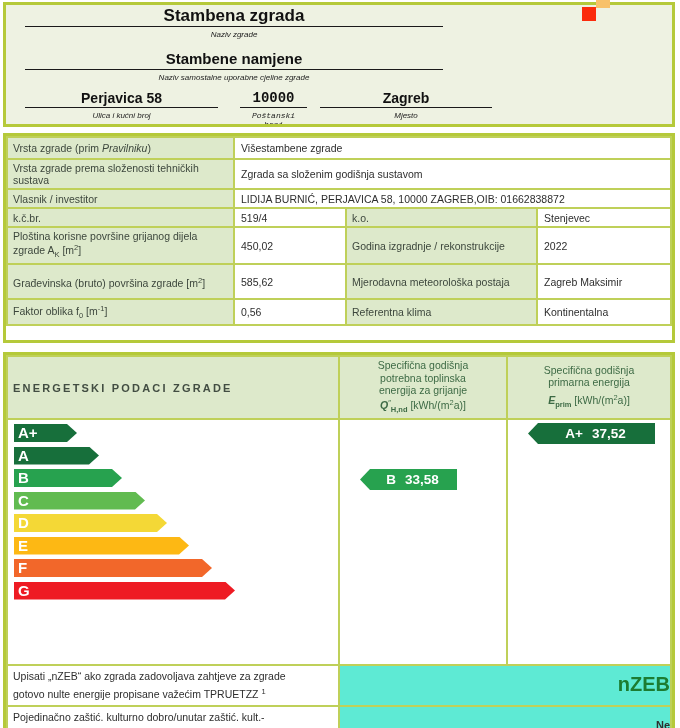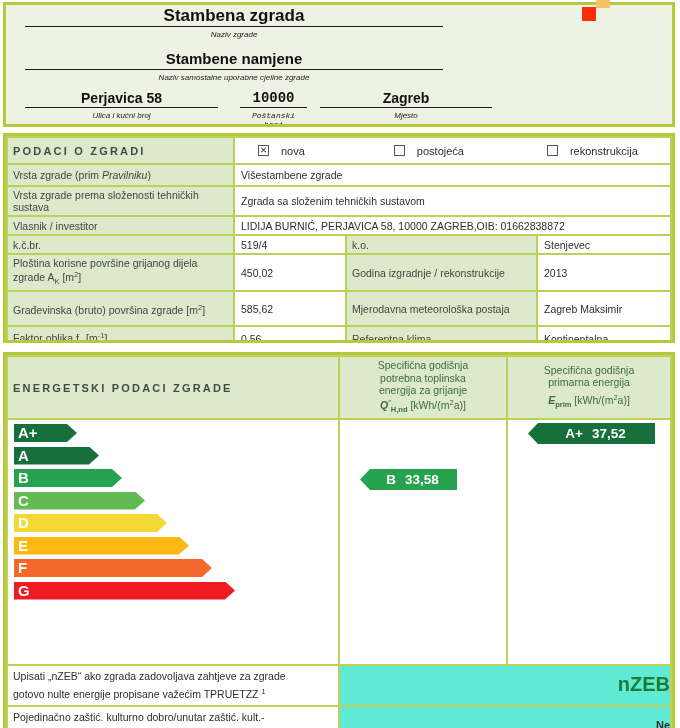--- a/index.html
+++ b/index.html
@@ -173,62 +173,43 @@
 
 <div class="panel" id="sec2">
   <table>
     <colgroup>
         <col style="width:227px">
         <col style="width:112px">
         <col style="width:191px">
         <col style="width:134px">
       </colgroup>
     <tbody>
-        <tr style="height:27px">
-      <td class="hdr">PODACI O ZGRADI</td>
-      <td class="val" colspan="3">
-        <div class="cbrow">
-          <span class="cbg" style="margin-left:17px">
-            <span class="cb">✕</span>
-            <span class="cbl">nova</span>
-          </span>
-          <span class="cbg" style="margin-left:89px">
-            <span class="cb"></span>
-            <span class="cbl">postojeća</span>
-          </span>
-          <span class="cbg" style="margin-left:83px">
-            <span class="cb"></span>
-            <span class="cbl">rekonstrukcija</span>
-          </span>
-        </div>
-      </td>
-    </tr>
     <tr style="height:22px">
       <td class="lab"><span>Vrsta zgrade (prim </span><i>Pravilniku</i><span>)</span></td>
       <td class="val" colspan="3">Višestambene zgrade</td>
     </tr>
     <tr style="height:24px">
       <td class="lab">Vrsta zgrade prema složenosti tehničkih sustava</td>
-      <td class="val" colspan="3">Zgrada sa složenim tehničkih sustavom</td>
+      <td class="val" colspan="3">Zgrada sa složenim godišnja sustavom</td>
     </tr>
     <tr style="height:19px">
       <td class="lab">Vlasnik / investitor</td>
       <td class="val" colspan="3">LIDIJA BURNIĆ, PERJAVICA 58, 10000 ZAGREB,OIB: 01662838872</td>
     </tr>
     <tr style="height:19px">
       <td class="lab">k.č.br.</td>
       <td class="val">519/4</td>
       <td class="lab">k.o.</td>
       <td class="val">Stenjevec</td>
     </tr>
     <tr style="height:32px">
       <td class="lab"><span>Ploština korisne površine grijanog dijela zgrade A</span><sub>K</sub><span> [m</span><sup>2</sup><span>]</span></td>
       <td class="val">450,02</td>
       <td class="lab">Godina izgradnje / rekonstrukcije</td>
-      <td class="val">2013</td>
+      <td class="val">2022</td>
     </tr>
     <tr style="height:35px">
       <td class="lab"><span>Građevinska (bruto) površina zgrade [m</span><sup>2</sup><span>]</span></td>
       <td class="val">585,62</td>
       <td class="lab">Mjerodavna meteorološka postaja</td>
       <td class="val">Zagreb Maksimir</td>
     </tr>
     <tr style="height:26px">
       <td class="lab"><span>Faktor oblika f</span><sub>0</sub><span> [m</span><sup>-1</sup><span>]</span></td>
       <td class="val">0,56</td>

